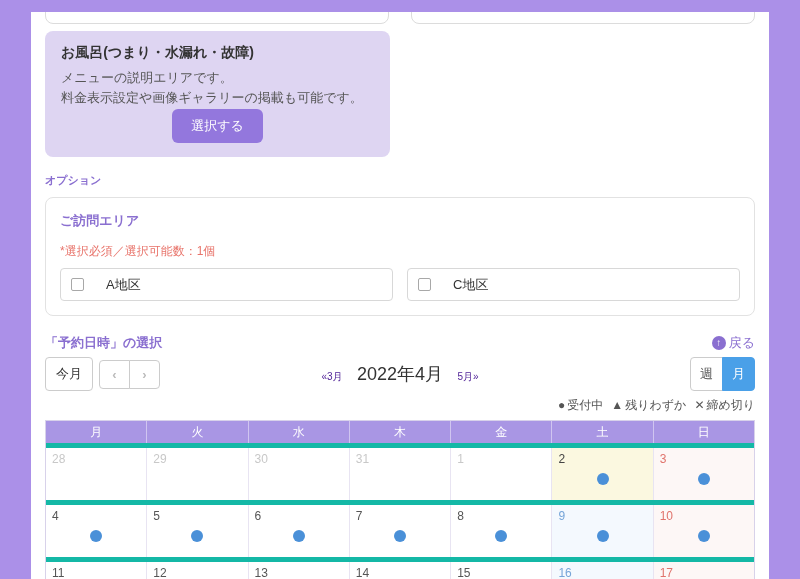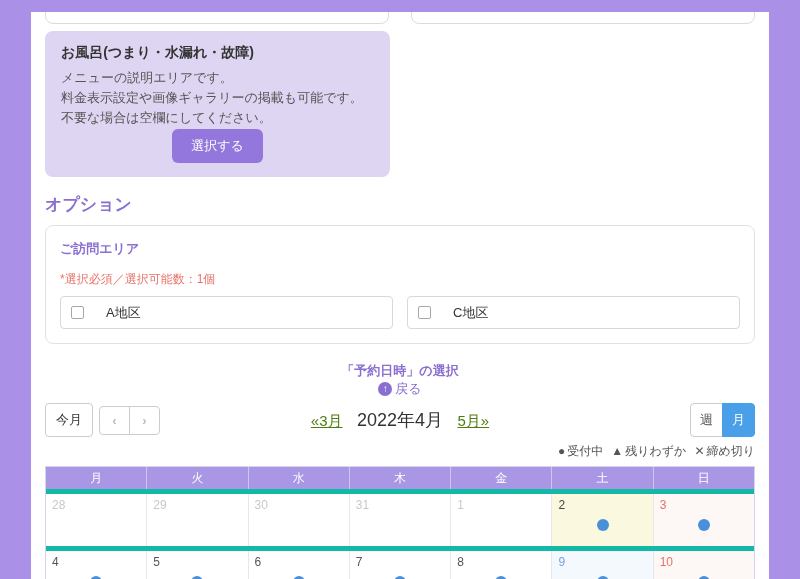--- a/index.html
+++ b/index.html
@@ -11,45 +11,45 @@
   .top-cards { display:flex; gap:22px; margin-top:-16px; }
   .top-card { flex:1; height:28px; background:#fff; border:1px solid #dcdcdc; border-radius:8px; }
 
   
   .menu-card { width:345px; margin-top:7px; background:#ded5f2; border-radius:8px; padding:13px 16px 12px; }
   .menu-card-title { font-size:14px; font-weight:bold; color:#333; }
   .menu-card-desc { margin-top:6px; font-size:13px; color:#555; line-height:1.55; }
   .select-btn { display:block; margin:1px auto 2px; background:#9377dd; color:#fff; border:none; border-radius:6px; padding:8px 19px; font-size:13px; cursor:pointer; font-family:inherit; }
 
   
-  .section-title { margin-top:16px; color:#8a6fd0; font-size:17px; font-weight:bold; }
+  .section-title { margin-top:16px; color:#8a6fd0; font-size:11px; font-weight:bold; }
   .area-card { margin-top:9px; border:1px solid #e2e2e2; border-radius:8px; padding:14px; }
   .area-title { color:#8a6fd0; font-size:13px; font-weight:bold; }
   .area-req { margin-top:13px; color:#e8736a; font-size:12px; }
   .choices { display:flex; gap:14px; margin-top:8px; }
   .choice { flex:1; border:1px solid #d8d8d8; border-radius:4px; height:33px; display:flex; align-items:center; padding-left:10px; gap:22px; font-size:13px; color:#333; cursor:pointer; background:#fff; }
   .checkbox { width:13px; height:13px; border:1px solid #a8a8a8; border-radius:2px; background:#fff; flex:none; }
 
   
-  .booking-header { margin-top:18px; display:flex; justify-content:space-between; align-items:center;flex-direction:column; }
+  .booking-header { margin-top:18px; display:flex; justify-content:space-between; align-items:center; }
   .booking-title { color:#8a6fd0; font-size:13px; font-weight:bold; }
   .back-link { display:flex; align-items:center; gap:3px; color:#8a6fd0; font-size:13px; cursor:pointer; text-decoration:none; }
   .back-icon { width:14px; height:14px; border-radius:50%; background:#8a6fd0; color:#fff; font-size:10px; line-height:14px; text-align:center; font-weight:bold; }
 
   
   .toolbar { position:relative; margin-top:6px; display:flex; align-items:center; height:32px; }
   .btn { background:#fff; border:1px solid #ccc; border-radius:4px; font-size:13px; color:#333; cursor:pointer; font-family:inherit; }
   .today-btn { padding:7px 10px; }
   .nav-group { display:flex; margin-left:6px; }
   .nav-btn { width:31px; padding:6px 0; color:#bbb; font-size:13px; font-weight:bold; }
   .nav-prev { border-radius:4px 0 0 4px; }
   .nav-next { border-radius:0 4px 4px 0; margin-left:-1px; }
   .month-nav { position:absolute; left:0; right:0; text-align:center; pointer-events:none; }
   .month-nav span { pointer-events:auto; }
-  .month-link { color:#4d7c0f; font-size:15px; cursor:pointer;text-decoration:underline; }
+  .month-link { color:#4c1d95; font-size:10px; cursor:pointer; }
   .month-current { color:#333; font-size:18px; margin:0 10px; }
   .view-toggle { margin-left:auto; display:flex; }
   .view-week { padding:7px 9px; border-radius:4px 0 0 4px; color:#555; }
   .view-month { padding:7px 9px; border-radius:0 4px 4px 0; background:#4aa0e8; border:1px solid #4aa0e8; color:#fff; margin-left:-1px; }
 
   
   .legend { margin-top:7px; text-align:right; font-size:12px; color:#555; }
   .legend-item { margin-left:8px; }
   .legend-sym { font-size:12px; margin-right:2px; }
 
@@ -80,21 +80,20 @@
   <div class="top-cards">
     <div class="top-card"></div>
     <div class="top-card"></div>
   </div>
 
   <div class="menu-card">
     <div class="menu-card-title">お風呂(つまり・水漏れ・故障)</div>
     <div class="menu-card-desc" id="menu-desc">
         <div>メニューの説明エリアです。</div>
         <div>料金表示設定や画像ギャラリーの掲載も可能です。</div>
-        <div>不要な場合は空欄にしてください。</div>
       </div>
     <button class="select-btn">選択する</button>
   </div>
 
   <div class="section-title">オプション</div>
 
   <div class="area-card">
     <div class="area-title">ご訪問エリア</div>
     <div class="area-req">*選択必須／選択可能数：1個</div>
     <div class="choices" id="choices">

